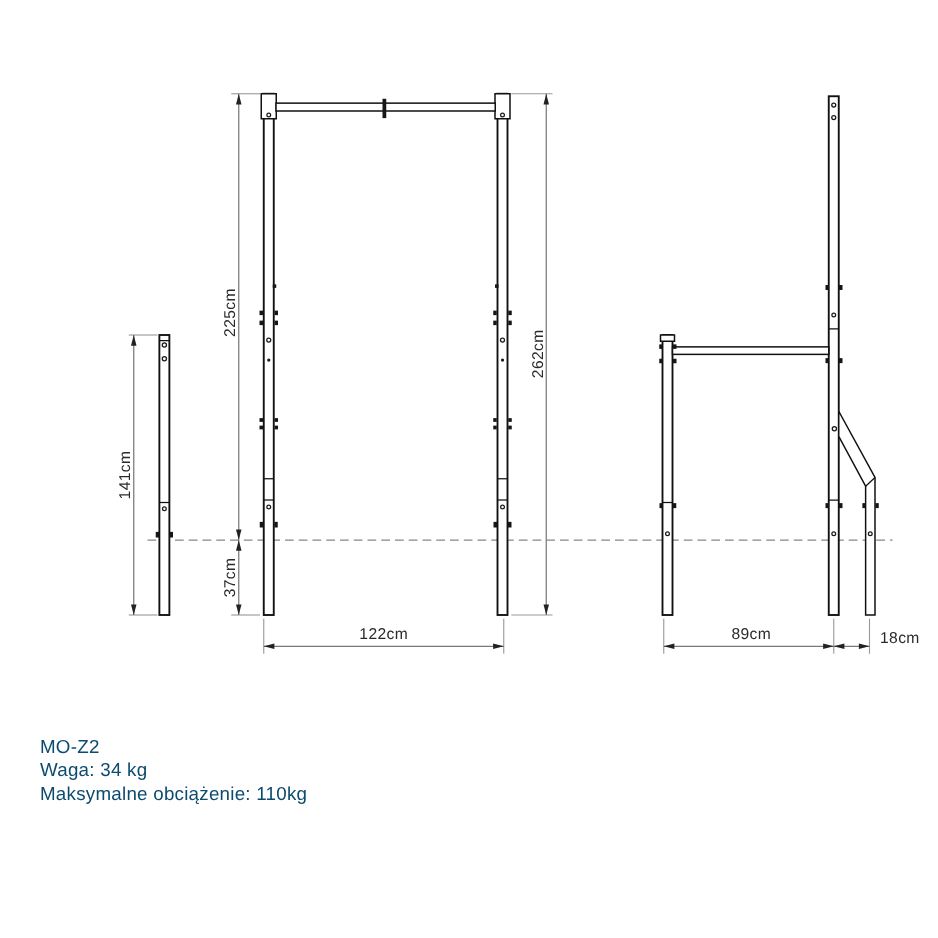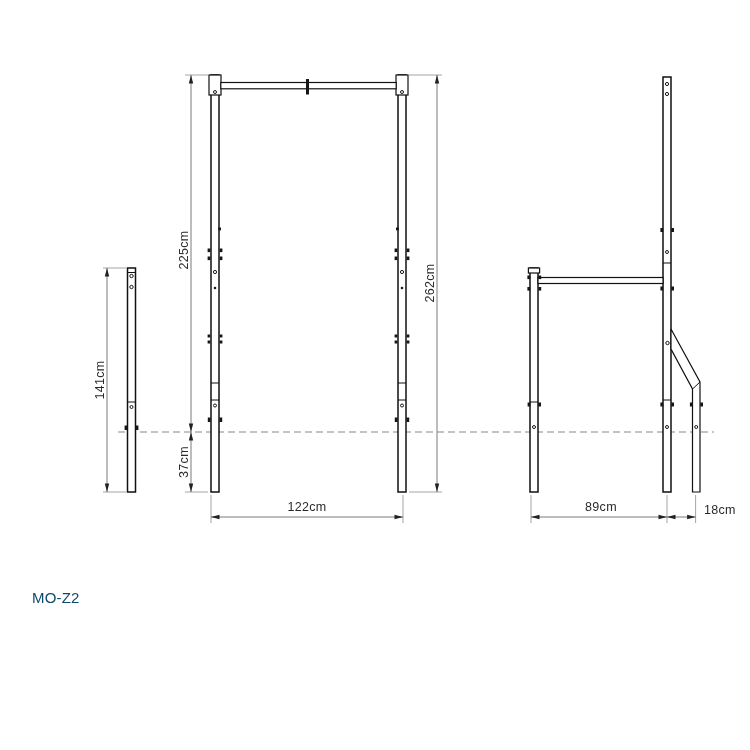--- a/index.html
+++ b/index.html
@@ -203,13 +203,15 @@
     <line class="ext" x1="695.6" y1="495" x2="695.6" y2="523"></line>
     <line class="dim" x1="667" y1="517" x2="695.6" y2="517"></line>
     <polygon class="arrow" points="667,517 675.5,514.8 675.5,519.2"></polygon>
     <polygon class="arrow" points="695.6,517 687.1,514.8 687.1,519.2"></polygon>
     <text class="dimlabel" x="704" y="514" text-anchor="start">18cm</text>
   </g>
 </svg>
 
 <div id="info">
   <div>MO-Z2</div>
+  <div>Waga: 34 kg</div>
+  <div>Maksymalne obciążenie: 110kg</div>
 </div>
 
 </body></html>

